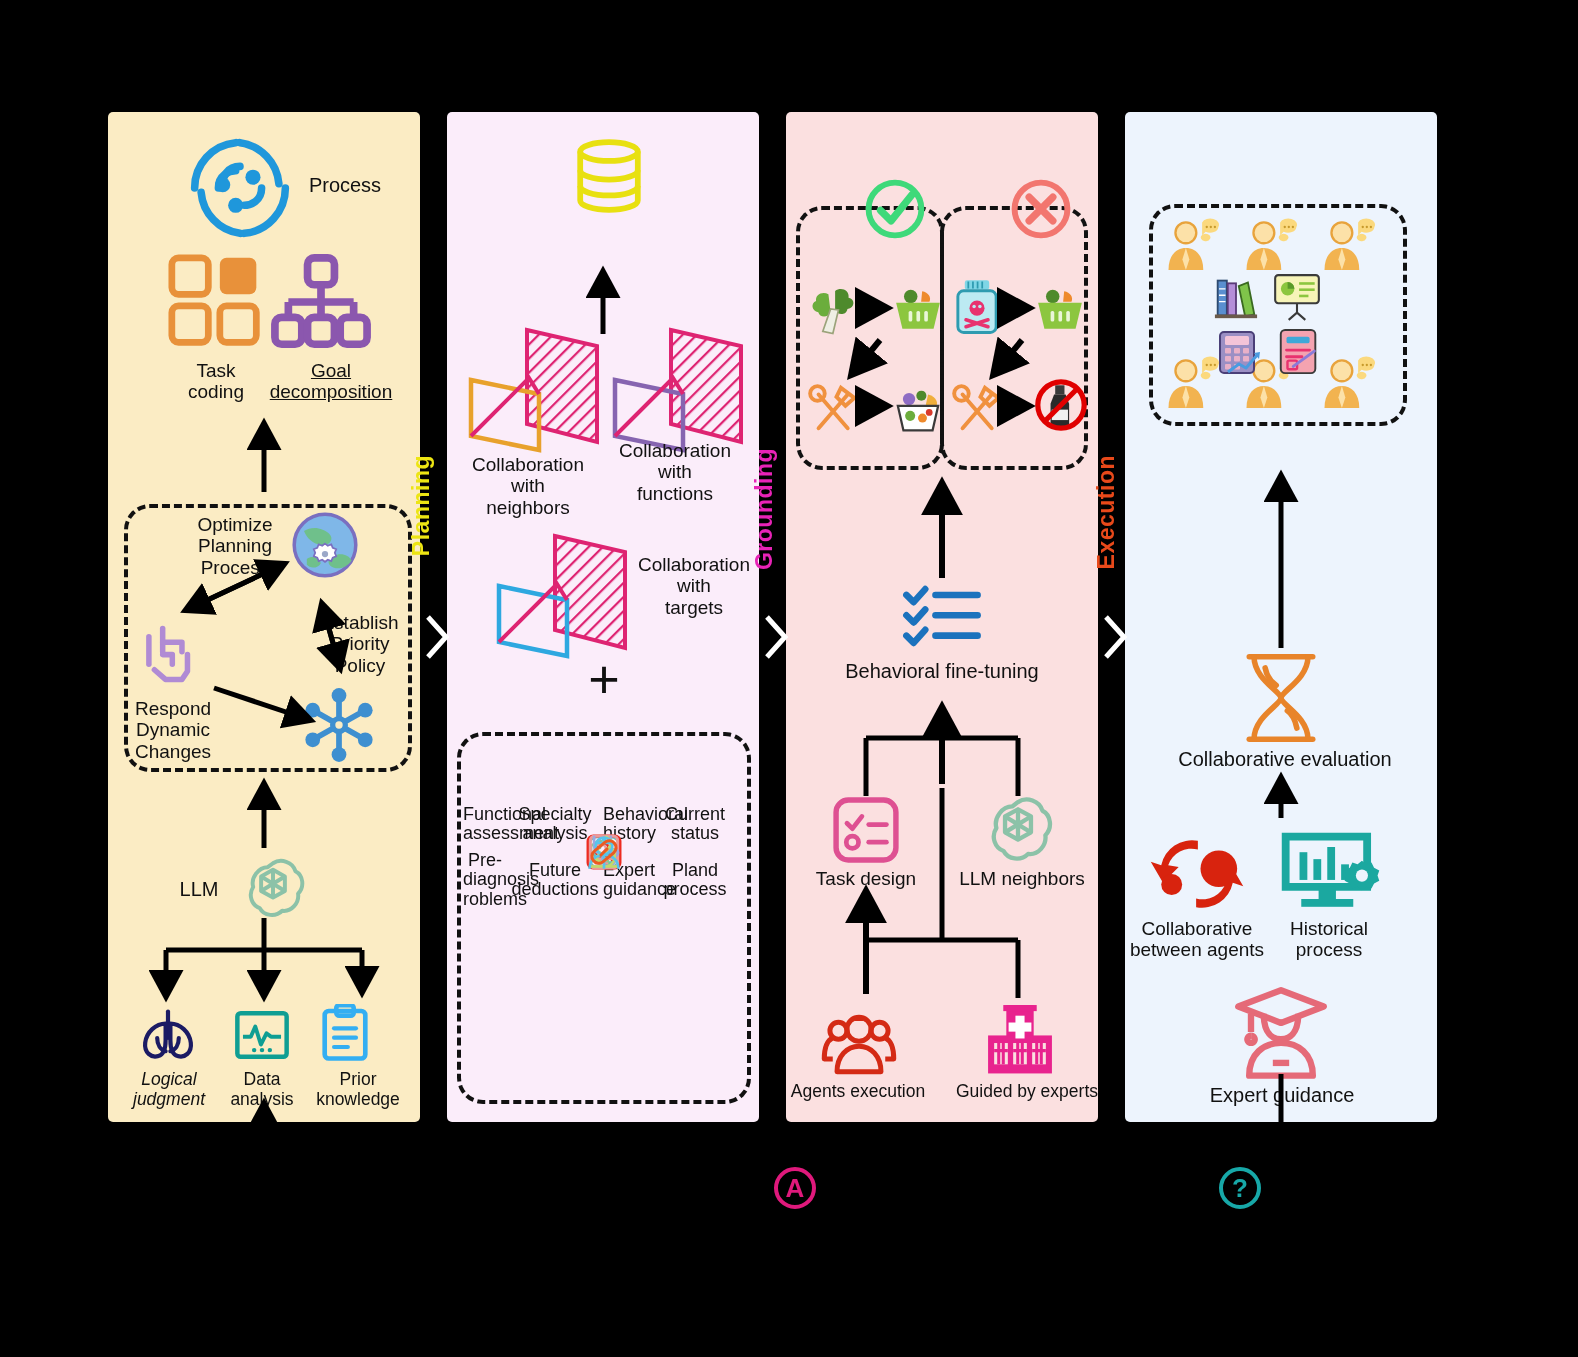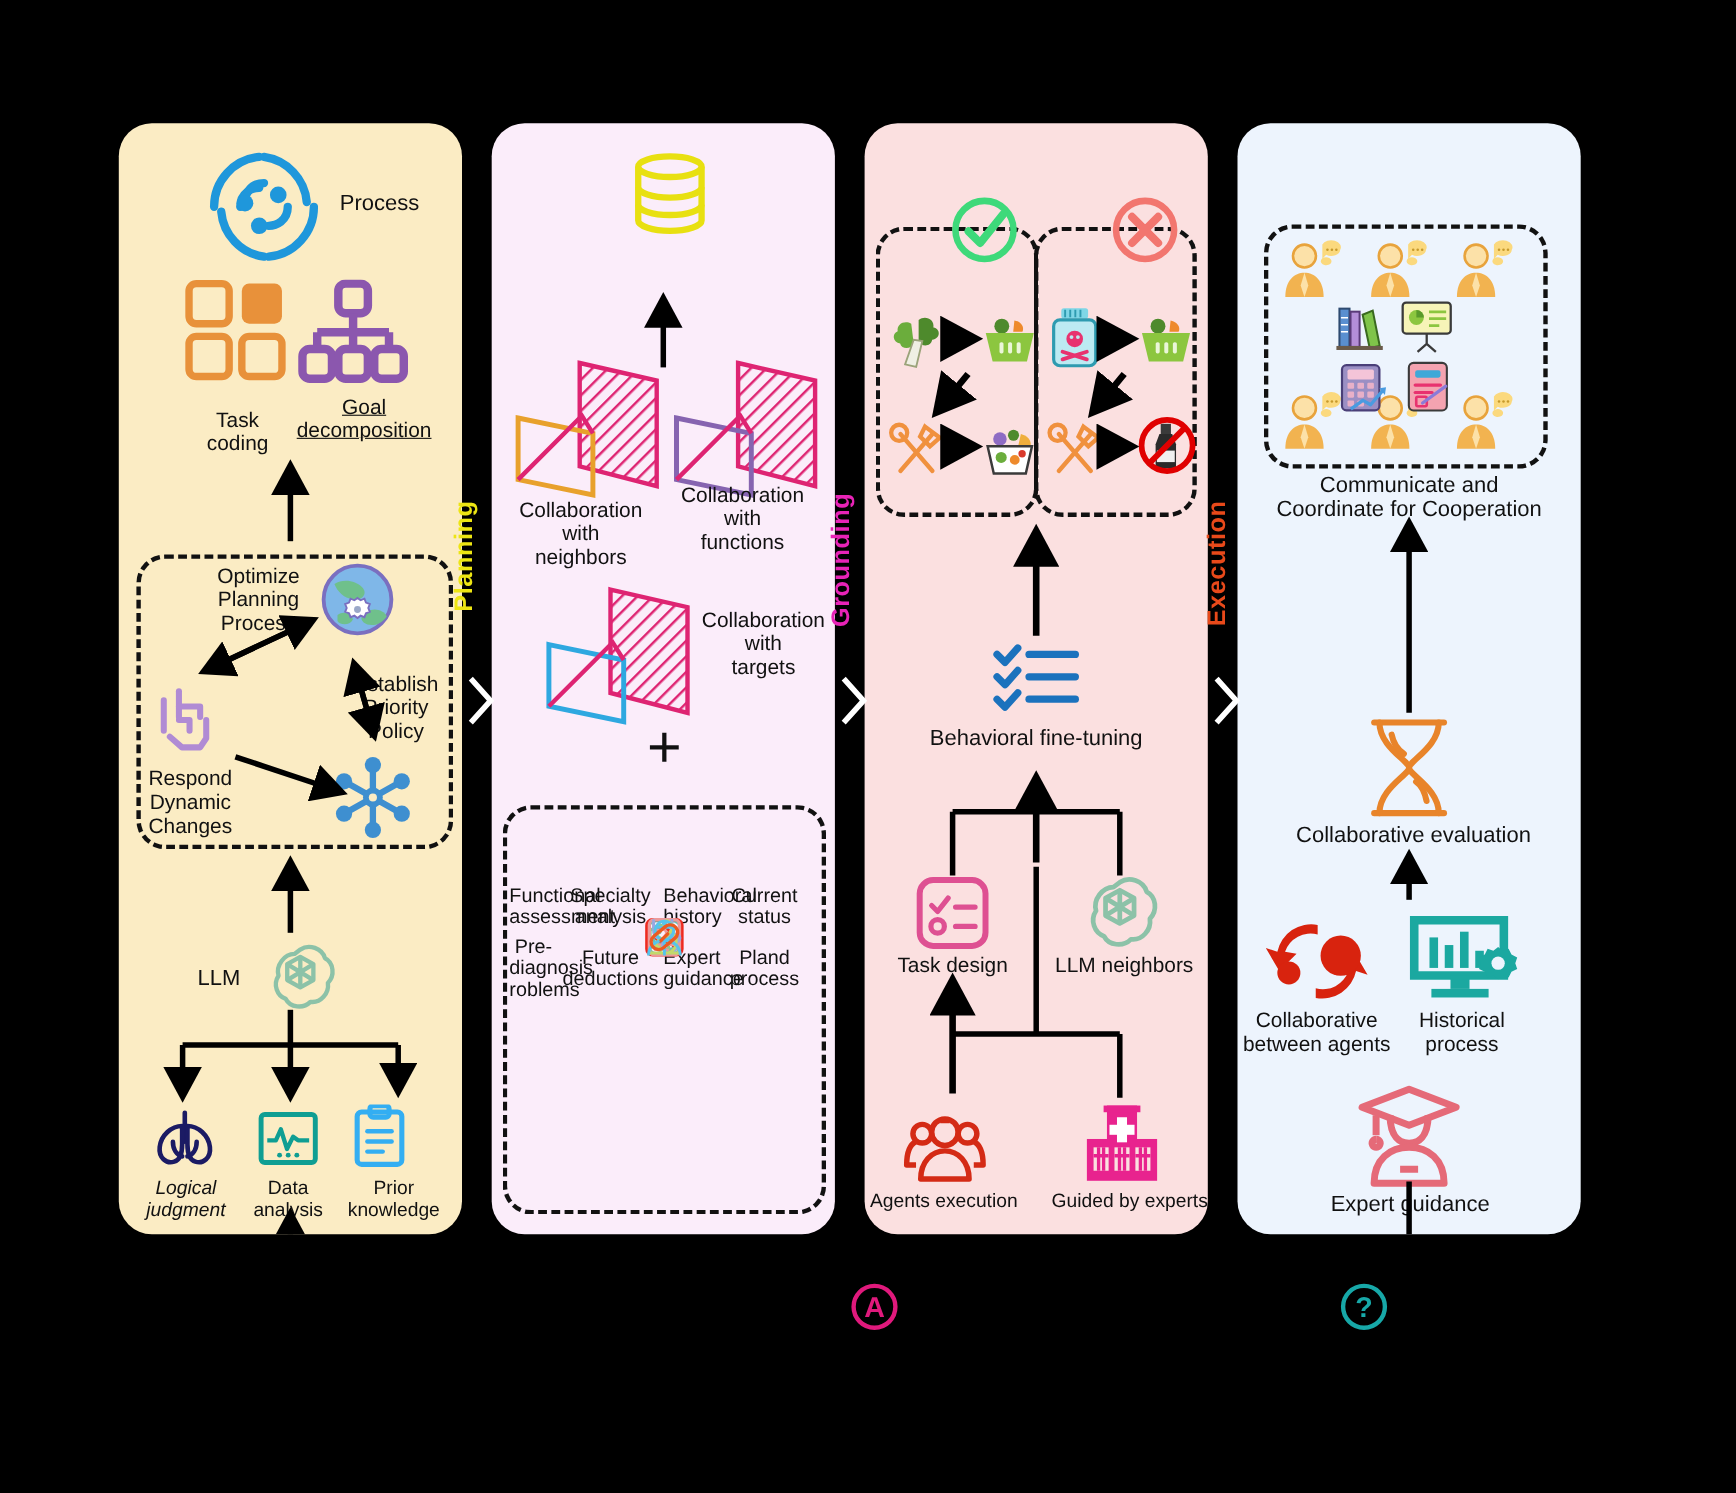--- a/index.html
+++ b/index.html
@@ -10,21 +10,21 @@
     font-family: "Liberation Sans", sans-serif;
     overflow: hidden;
   }
   #stage { position: relative; width: 1578px; height: 1357px; }
 
   .panel {
     position: absolute;
     top: 112px;
     width: 312px;
     height: 1010px;
-    border-radius: 30px;
+    border-radius: 5px;
   }
   #panel-1 { left: 108px; background: #FBECC4; }
   #panel-2 { left: 447px; background: #FBEDFA; }
   #panel-3 { left: 786px; background: #FBE0E0; }
   #panel-4 { left: 1125px; background: #EDF4FD; }
 
   
   .stage-label {
     position: absolute;
     font-size: 23px;
@@ -127,21 +127,21 @@
     <div class="cap lg" style="left:182px; top:62px; width:110px;">Process</div>
 
     <div class="icon" style="left:60px; top:142px; width:96px; height:96px;">
       <svg viewBox="0 0 100 100">
         <rect x="4" y="4" width="38" height="38" rx="7" fill="none" stroke="#E8913A" stroke-width="7"></rect>
         <rect x="54" y="4" width="38" height="38" rx="7" fill="#E8913A"></rect>
         <rect x="4" y="54" width="38" height="38" rx="7" fill="none" stroke="#E8913A" stroke-width="7"></rect>
         <rect x="54" y="54" width="38" height="38" rx="7" fill="none" stroke="#E8913A" stroke-width="7"></rect>
       </svg>
     </div>
-    <div class="cap" style="left:48px; top:260px; width:120px;">Task
+    <div class="cap" style="left:48px; top:248px; width:120px;">Task
 coding</div>
 
     <div class="icon" style="left:163px; top:142px; width:100px; height:96px;">
       <svg viewBox="0 0 104 100">
         <g fill="none" stroke="#8B57AE" stroke-width="8" stroke-linejoin="round">
           <rect x="38" y="4" width="28" height="28" rx="7"></rect>
           <rect x="4" y="66" width="28" height="28" rx="7"></rect>
           <rect x="38" y="66" width="28" height="28" rx="7"></rect>
           <rect x="72" y="66" width="28" height="28" rx="7"></rect>
           <path d="M52 32 L52 50 M18 50 L86 50 M18 50 L18 66 M52 50 L52 66 M86 50 L86 66"></path>
@@ -827,22 +827,20 @@
         <rect x="24" y="20" width="48" height="14" rx="4" fill="#3FA8D8"></rect>
         <g stroke="#E8326F" stroke-width="6" stroke-linecap="round">
             <path d="M24 48 L72 48"></path>
             <path d="M24 62 L56 62"></path>
           </g>
         <rect x="26" y="70" width="20" height="18" rx="3" fill="none" stroke="#E8326F" stroke-width="5"></rect>
         <path d="M38 82 L82 50" stroke="#8B7BD8" stroke-width="6" stroke-linecap="round"></path>
       </svg>
     </div>
 
-    <div class="cap lg" style="left:6px; top:318px; width:300px;">Communicate and
-Coordinate for Cooperation</div>
 
     <div class="icon" style="left:116px; top:540px; width:80px; height:92px;">
       <svg viewBox="0 0 100 116">
         <g fill="none" stroke="#E8842A" stroke-width="7" stroke-linecap="round">
           <path d="M10 6 L90 6"></path>
             <path d="M10 110 L90 110"></path>
           <path d="M16 6 C16 34 50 50 50 58 C50 66 16 82 16 110"></path>
           <path d="M84 6 C84 34 50 50 50 58 C50 66 84 82 84 110"></path>
           <path d="M30 20 C32 30 38 38 44 42"></path>
           <path d="M58 74 C64 78 68 86 70 96"></path>

